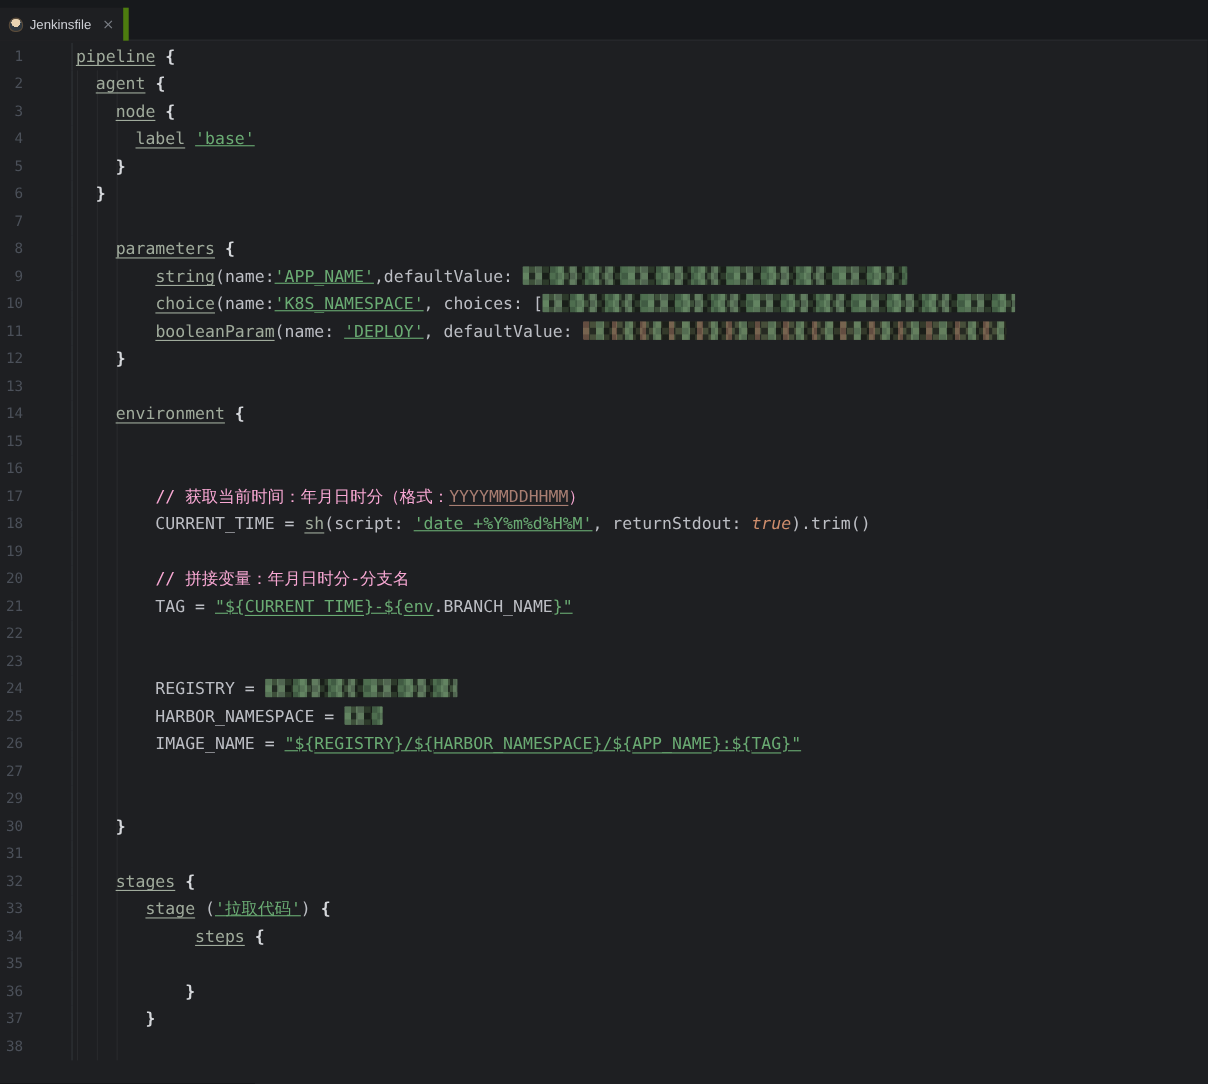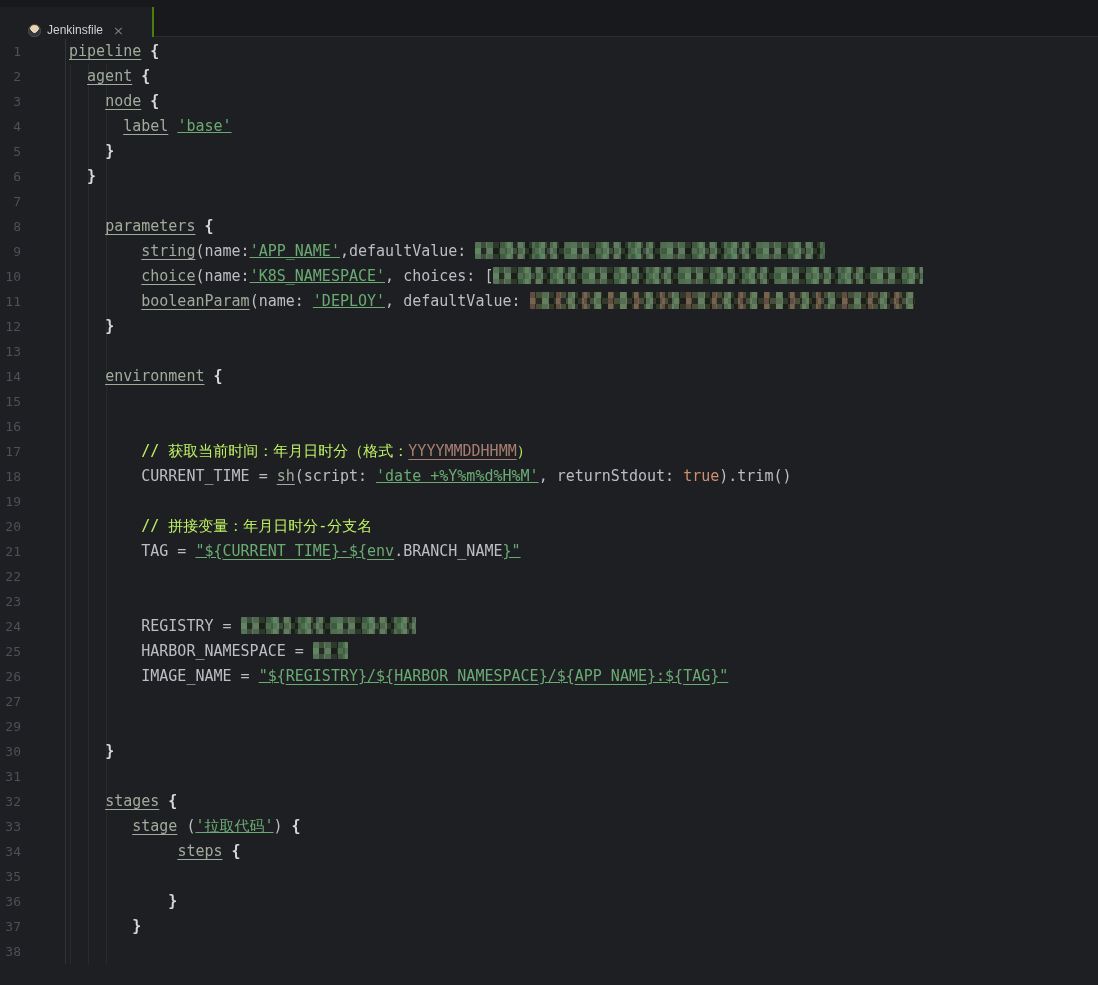--- a/index.html
+++ b/index.html
@@ -7,23 +7,23 @@
     width:1098px;height:985px;overflow:hidden;position:relative;
     background:#1e1f22;
     font-family:"DejaVu Sans Mono","Liberation Mono",monospace;
   }
   
   .tabbar{
     height:37px;background:#17191c;border-bottom:1px solid #2b2d31;
     display:flex;align-items:flex-end;box-sizing:border-box;
   }
   .tab{
-    height:30px;background:#1e1f22;display:flex;align-items:flex-end;
-    padding:0 28px;margin-bottom:-1px;gap:6px;cursor:pointer;
-    border-right:2px solid #4d7c0f;
+    height:30px;background:#1e1f22;display:flex;align-items:center;
+    padding:0 8px;margin-bottom:-1px;gap:6px;cursor:pointer;
+    border-right:5px solid #4d7c0f;
   }
   .tab-label{
     font-family:"Liberation Sans","DejaVu Sans",sans-serif;
     font-size:12px;color:#ced0d6;
   }
   .jenkins-icon{
     width:13px;height:13px;border-radius:50% 50% 42% 42%;display:inline-block;
     background:
       radial-gradient(circle at 50% 32%, #e7d3b3 0 44%, rgba(0,0,0,0) 45%),
       linear-gradient(180deg,#4a5560 0 38%, #2e3840 38% 100%);
@@ -44,23 +44,23 @@
     text-align:right;color:#4b5059;font-size:13px;line-height:25px;
     border-right:1px solid #313438;user-select:none;
   }
   .code{white-space:pre;padding-left:3px;}
   .seg{white-space:pre;}
   .p{color:#bcbec4;}
   .b{color:#d5d7db;font-weight:bold;}
   .id{color:#a0ab9c;text-decoration:underline;text-underline-offset:3px;text-decoration-thickness:1px;}
   .str{color:#6aab73;text-decoration:underline;}
   .strU{color:#6aab73;text-decoration:underline;text-underline-offset:3px;text-decoration-thickness:1px;}
-  .cmt{color:#bef264;}
+  .cmt{color:#f9a8d4;}
   .cmtU{color:#a87e72;text-decoration:underline;text-underline-offset:3px;text-decoration-thickness:1px;}
-  .kw{color:#cf8e6d;}
+  .kw{color:#cf8e6d;font-style:italic;}
   
   .red{
     display:inline-block;height:17px;vertical-align:-3px;border-radius:1px;
     background:
       repeating-linear-gradient(90deg,
         rgba(130,175,130,.55) 0 6px, rgba(0,0,0,0) 6px 11px,
         rgba(150,190,150,.4) 11px 18px, rgba(0,0,0,.28) 18px 25px,
         rgba(95,140,100,.5) 25px 32px),
       repeating-conic-gradient(#3d4f3a 0% 25%, #222a22 25% 50%) 0 0/12px 12px;
   }

